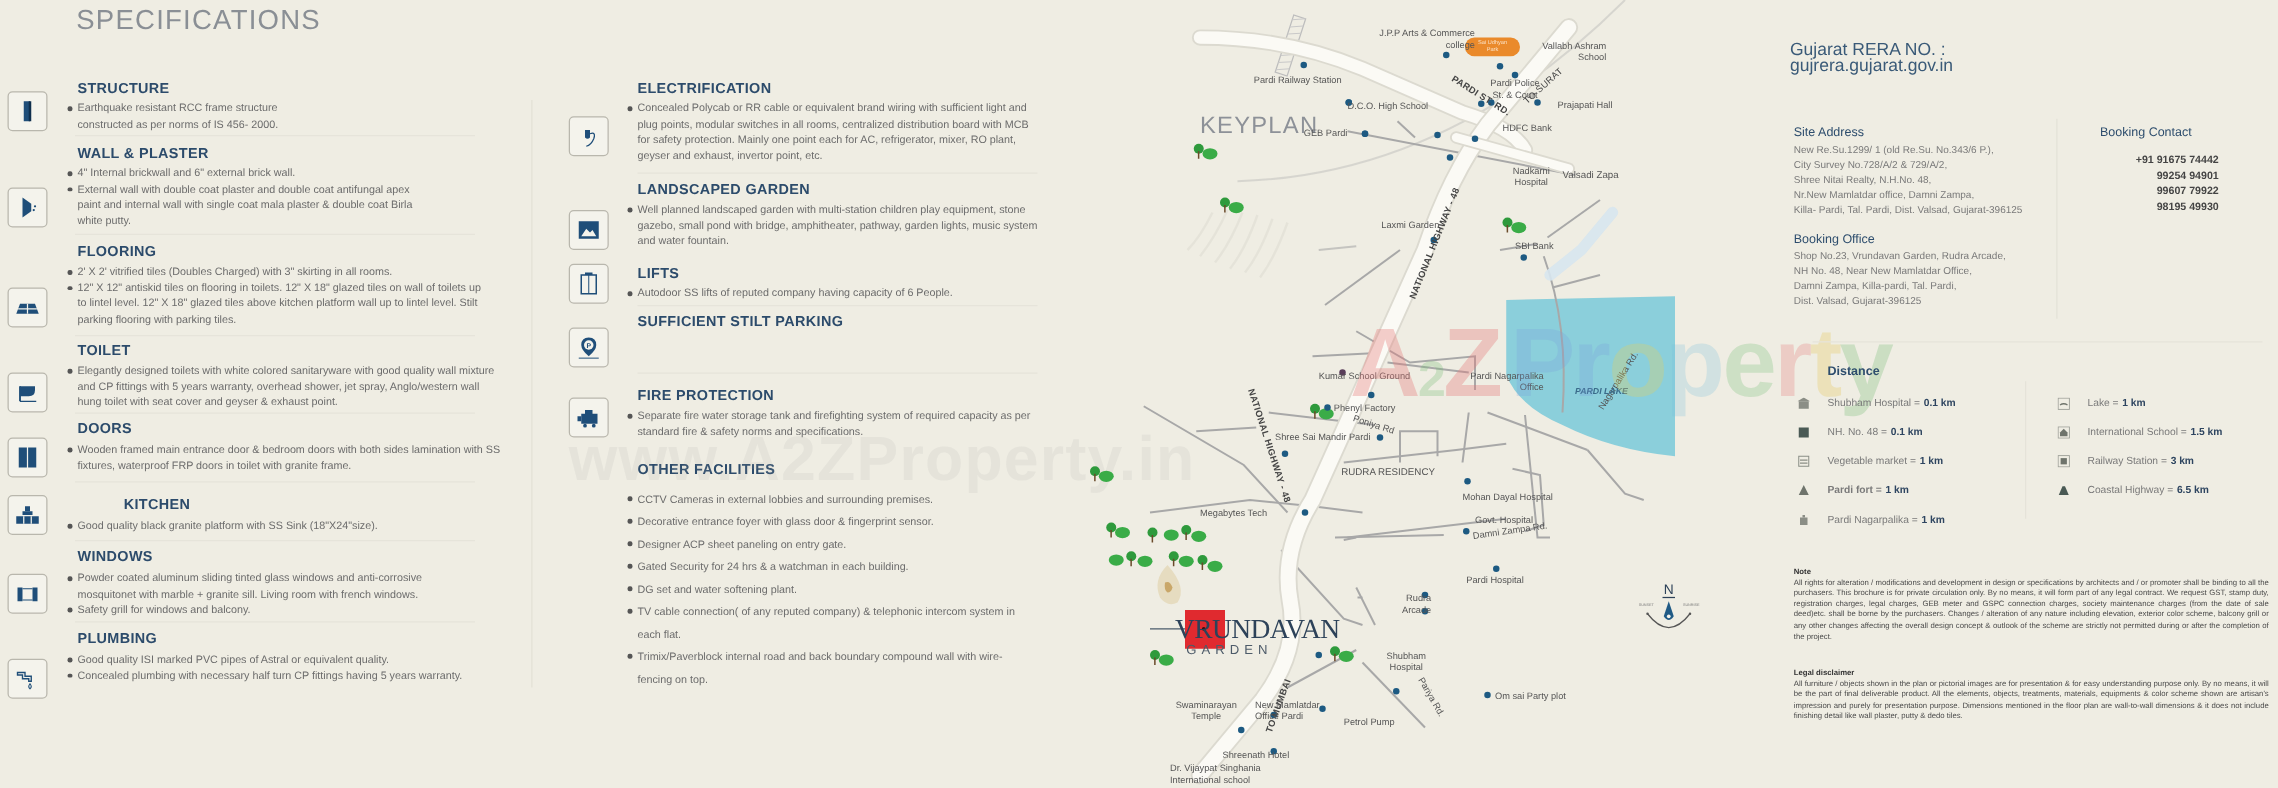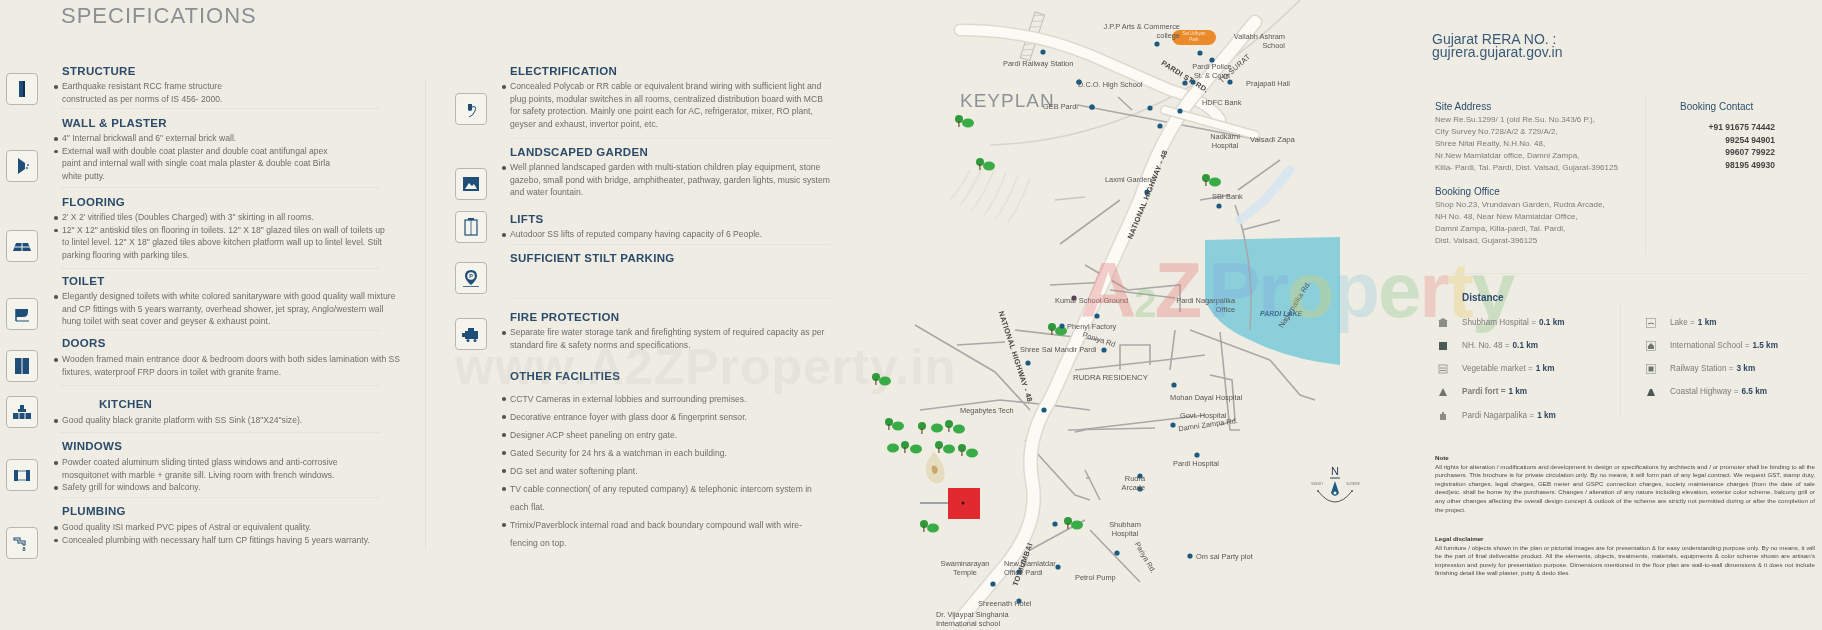--- a/index.html
+++ b/index.html
@@ -507,20 +507,24 @@
     <div class="lbl" style="left:313px;top:459px;">Pardi Hospital</div>
     <div class="lbl r" style="left:255px;top:474px;width:30px;white-space:normal;">Rudra Arcade</div>
     <div class="lbl c" style="left:245px;top:520px;width:40px;white-space:normal;">Shubham Hospital</div>
     <div class="lbl" style="left:336px;top:552px;">Om sai Party plot</div>
     <div class="lbl c" style="left:80px;top:559px;width:50px;white-space:normal;">Swaminarayan Temple</div>
     <div class="lbl" style="left:144px;top:559px;width:55px;white-space:normal;">New Mamlatdar Office Pardi</div>
     <div class="lbl" style="left:215px;top:573px;">Petrol Pump</div>
     <div class="lbl" style="left:118px;top:599px;">Shreenath Hotel</div>
     <div class="lbl" style="left:76px;top:610px;width:80px;white-space:normal;">Dr. Vijaypat Singhania International school</div>
 
+    <div class="brand">
+      <div class="brand-name">VRUNDAVAN</div>
+      <div class="brand-sub">GARDEN</div>
+    </div>
   </div>
 
   <div class="wm2">
     <span style="color:rgba(230,120,120,0.35);">A</span><span style="color:rgba(120,190,120,0.3);font-size:40px;">2</span><span style="color:rgba(230,120,120,0.35);">Z</span><span style="color:rgba(120,150,220,0.22);margin-left:8px;">P</span><span style="color:rgba(120,150,220,0.22);">r</span><span style="color:rgba(230,210,90,0.3);">o</span><span style="color:rgba(120,190,220,0.25);">p</span><span style="color:rgba(120,190,120,0.28);">e</span><span style="color:rgba(230,120,120,0.28);">r</span><span style="color:rgba(230,200,90,0.3);">t</span><span style="color:rgba(120,190,120,0.3);">y</span>
   </div>
 
   <div class="info">
     <div class="rera">
       <div>Gujarat RERA NO. :</div>
       <div>gujrera.gujarat.gov.in</div>

